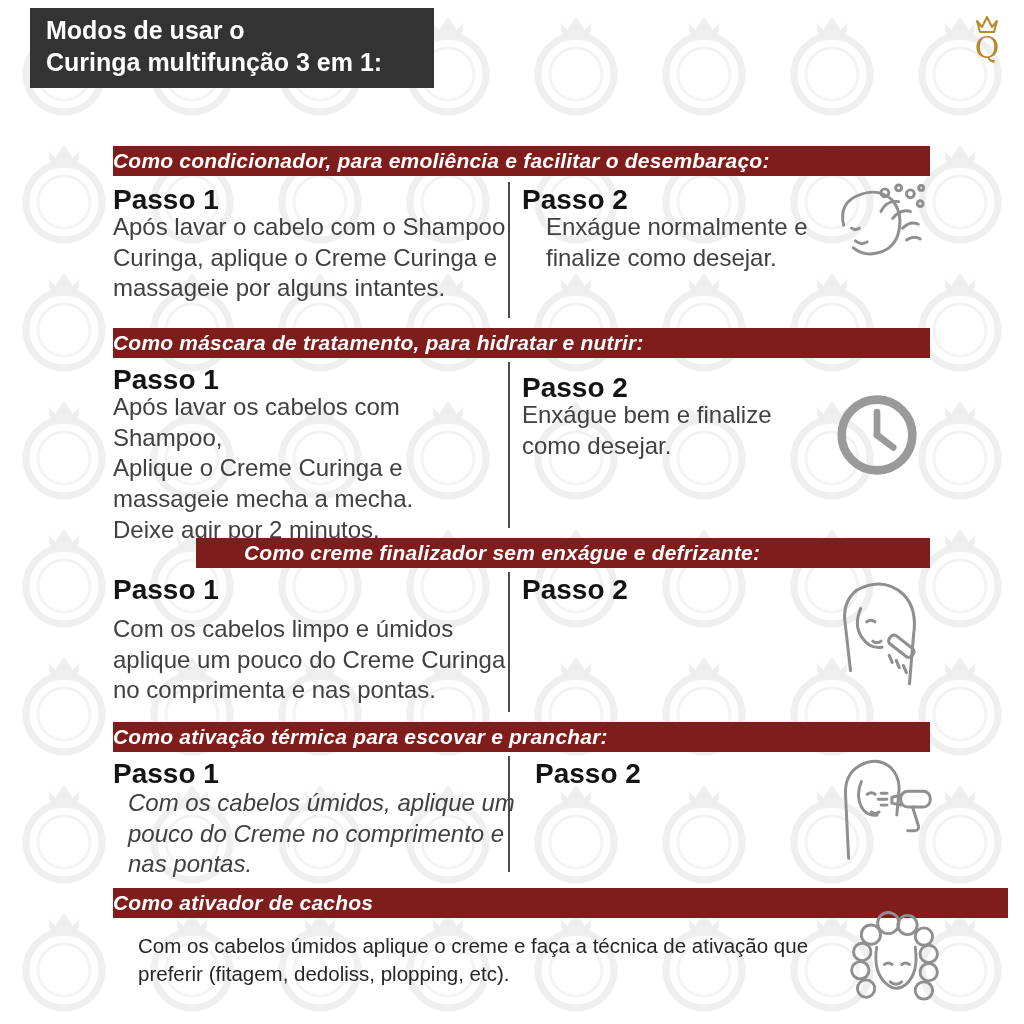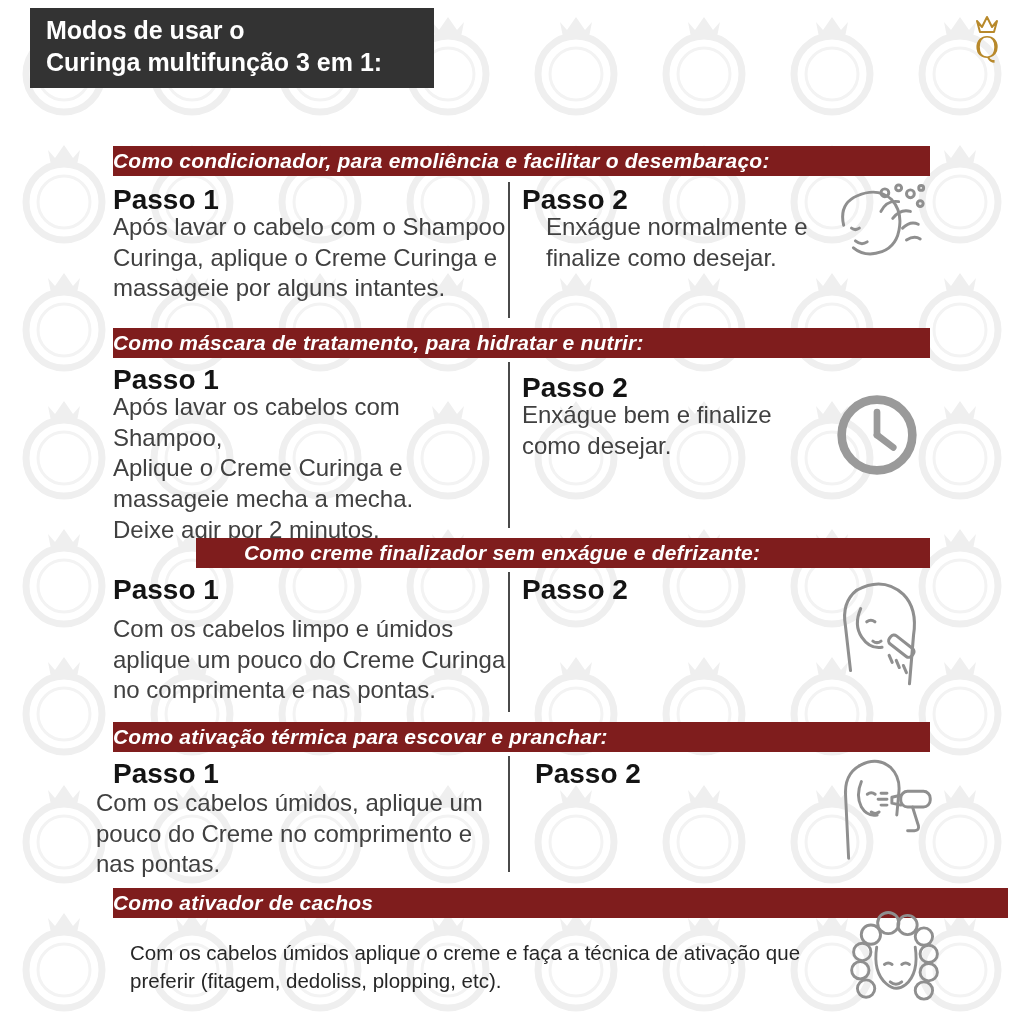--- a/index.html
+++ b/index.html
@@ -122,21 +122,21 @@
         <path d="M48,66 q4,3 8,0"></path>
         <rect x="62" y="66" width="28" height="10" rx="4" transform="rotate(38 76 71)"></rect>
         <path d="M64,80 l3,7 M71,85 l3,7 M78,90 l3,7"></path>
       </g>
     </svg>
   </div>
 
   <div class="banner" style="left:113px; top:722px; width:817px;">Como ativação térmica para escovar e pranchar:</div>
 
   <div class="step-label" style="left:113px; top:758px;">Passo 1</div>
-  <div class="step-text" style="left:96px; top:788px; width:400px;">Com os cabelos úmidos, aplique um pouco do Creme no comprimento e nas pontas.</div>
+  <div class="step-text" style="left:128px; top:788px; width:400px;font-style:italic;">Com os cabelos úmidos, aplique um pouco do Creme no comprimento e nas pontas.</div>
 
   <div class="vdivider" style="left:508px; top:756px; height:116px;"></div>
 
   <div class="step-label" style="left:535px; top:758px;">Passo 2</div>
 
   <div class="icon" style="left:826px; top:752px; width:118px; height:118px;">
     <svg viewBox="0 0 120 120" width="118" height="118">
       <g stroke="#8f8f8f" stroke-width="3" fill="none" stroke-linecap="round" stroke-linejoin="round">
         <path d="M34,14 q-16,9 -14,32 l3,62"></path>
         <path d="M34,14 q18,-10 32,2 q10,10 8,26 l-2,22"></path>
@@ -146,21 +146,21 @@
         <rect x="76" y="40" width="30" height="16" rx="7"></rect>
         <path d="M76,44 l-9,2 v6 l9,2"></path>
         <path d="M88,56 l6,19 q1,5 -4,5 h-7"></path>
         <path d="M62,42 h-6 M62,48 h-9 M62,54 h-6"></path>
       </g>
     </svg>
   </div>
 
   <div class="banner" style="left:113px; top:888px; width:895px;">Como ativador de cachos</div>
 
-  <div class="final-text" style="left:130px; top:932px; width:705px;margin-top:7px;">Com os cabelos úmidos aplique o creme e faça a técnica de ativação que preferir (fitagem, dedoliss, plopping, etc).</div>
+  <div class="final-text" style="left:138px; top:932px; width:705px;">Com os cabelos úmidos aplique o creme e faça a técnica de ativação que preferir (fitagem, dedoliss, plopping, etc).</div>
 
   <div class="icon" style="left:842px; top:908px; width:106px; height:112px;">
     <svg viewBox="0 0 110 115" width="106" height="112">
       <g stroke="#8f8f8f" stroke-width="3" fill="none" stroke-linecap="round">
         <circle cx="30" cy="27" r="10"></circle>
         <circle cx="48" cy="15" r="11"></circle>
         <circle cx="68" cy="17" r="10"></circle>
         <circle cx="85" cy="29" r="9"></circle>
         <circle cx="90" cy="47" r="9"></circle>
         <circle cx="21" cy="45" r="9"></circle>

